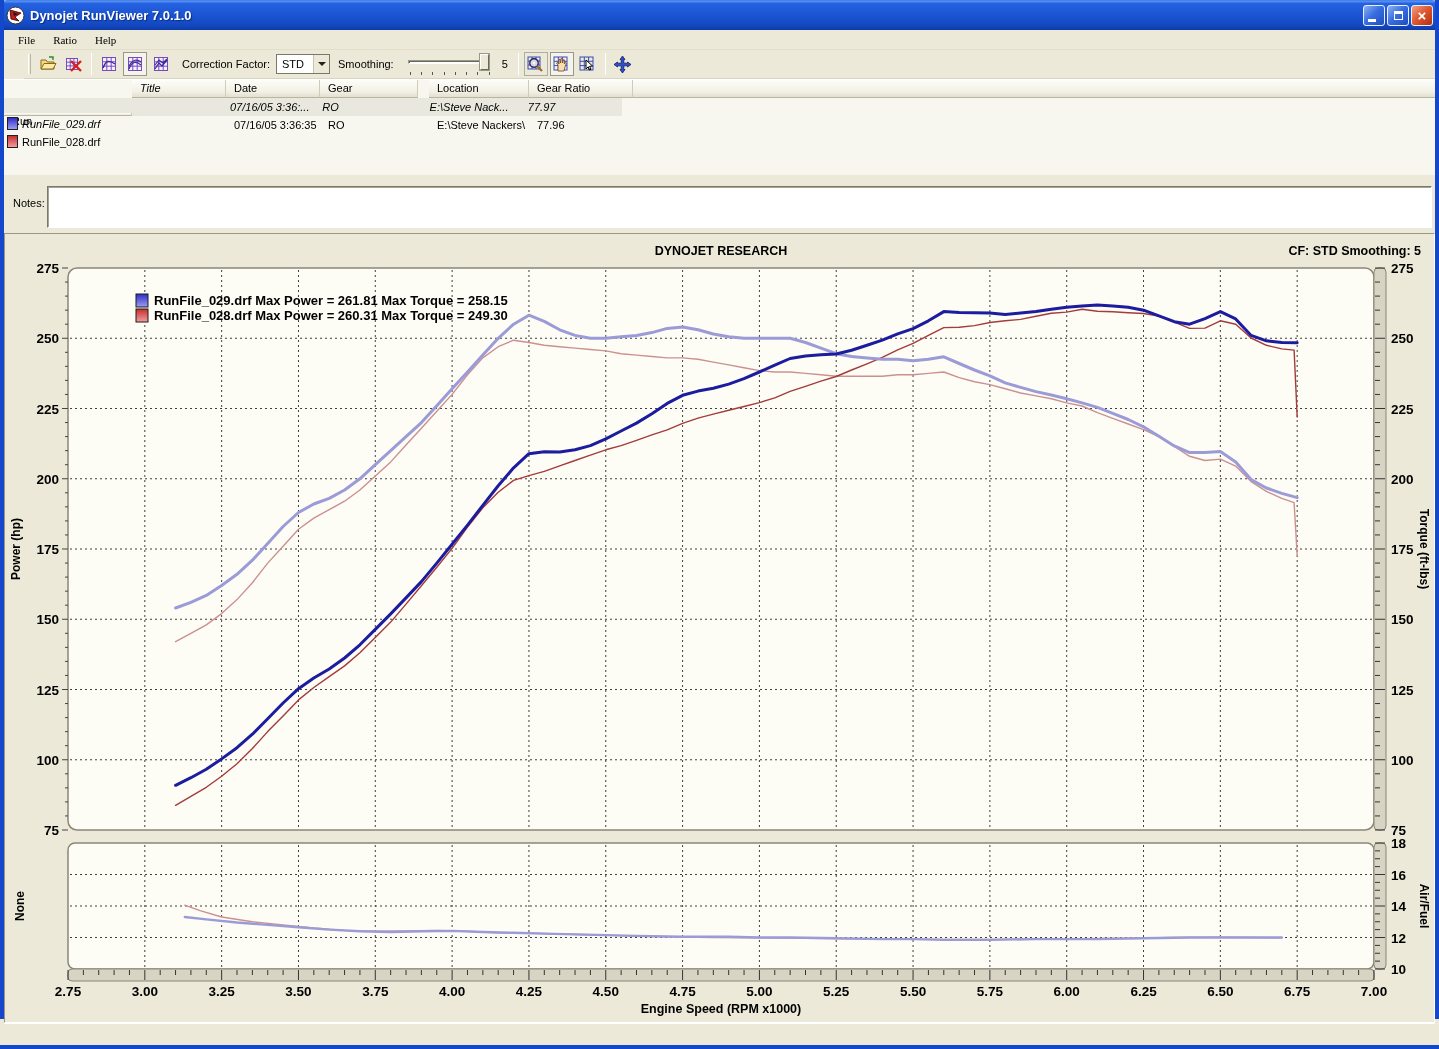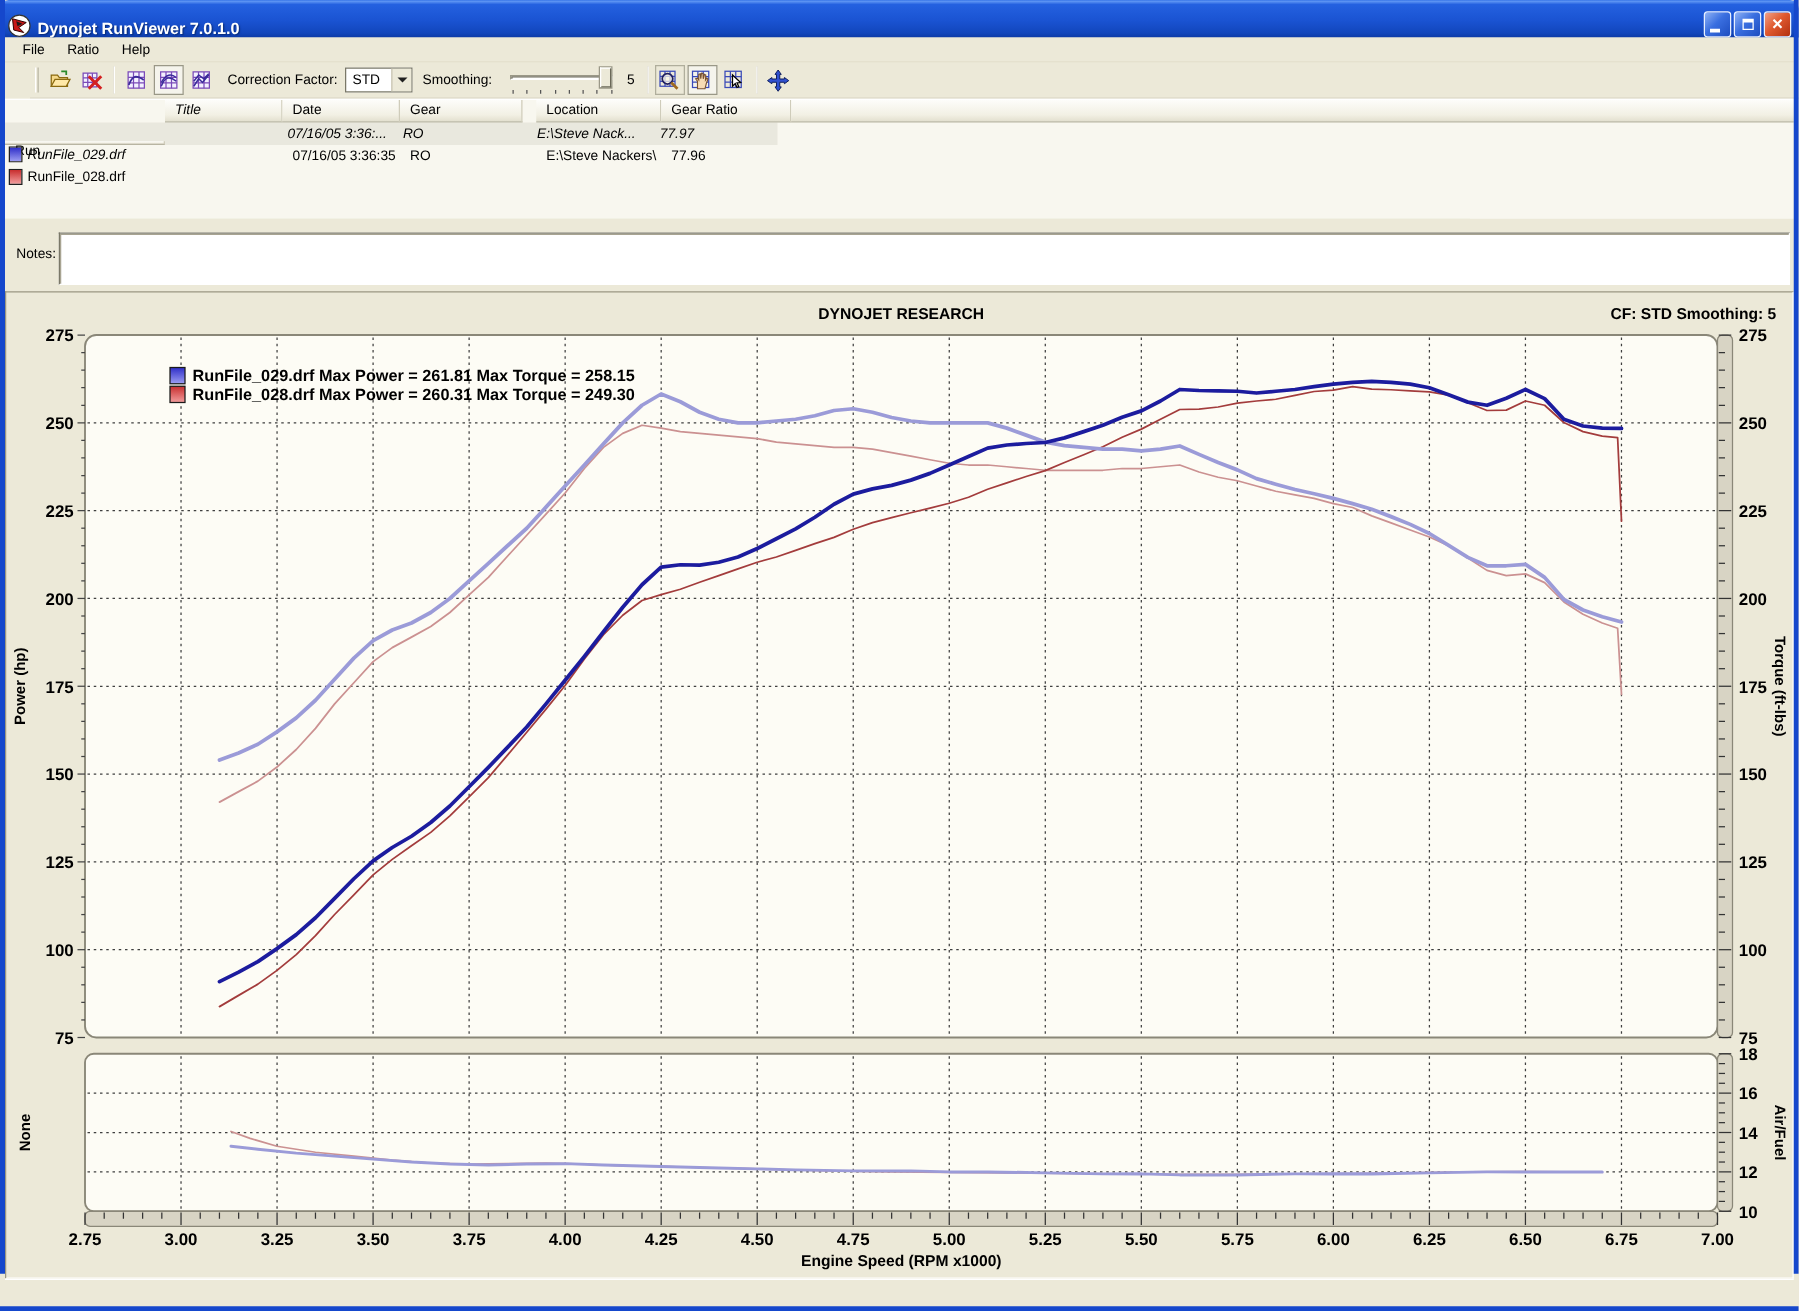--- a/index.html
+++ b/index.html
@@ -9,37 +9,37 @@
 
   
   .wborder { position:absolute; background:#1547cc; z-index:50; }
   .wb-left  { left:0; top:30; width:4px; height:1019px; }
   .wb-right { left:1435px; top:30; width:4px; height:1019px; }
   .wb-bottom{ left:0; top:1045px; width:1439px; height:4px; }
 
   
   .titlebar { position:absolute; left:0; top:0; width:1439px; height:30px;
     background:linear-gradient(180deg,#3a77e8 0%,#5a92f2 4%,#2461e0 12%,#1a53d2 55%,#1246bc 88%,#0c3aa6 100%);
-    border-radius:7px 7px 0 0; display:flex; align-items:flex-end; padding:0 6px; }
+    border-radius:7px 7px 0 0; display:flex; align-items:center; padding:0 6px; }
   .titlebar .tb-icon { width:19px; height:19px; margin-right:5px; flex:0 0 auto; }
   .titlebar .tb-text { color:#fff; font-weight:bold; font-size:13px; text-shadow:1px 1px 1px #0a2d7a; flex:1; }
   .tb-btns { display:flex; gap:2px; }
   .tb-btn { width:22px; height:21px; border:1px solid #e8f0ff; border-radius:3px;
     display:flex; align-items:center; justify-content:center; }
   .tb-btn.min, .tb-btn.max { background:linear-gradient(135deg,#8fb2f5 0%,#3a6fe0 45%,#1d4dc0 100%); }
   .tb-btn.close { background:linear-gradient(135deg,#f0a188 0%,#e05a30 45%,#b23010 100%); }
   .glyph-min { width:8px; height:3px; background:#fff; align-self:flex-end; margin:0 auto 3px 4px; }
   .glyph-max { width:9px; height:9px; border:1px solid #fff; border-top:3px solid #fff; }
   .glyph-close { color:#fff; font-weight:bold; font-size:15px; line-height:15px; }
 
   
   .menubar { position:absolute; left:4px; top:30px; width:1431px; height:20px;
     background:#ece9d8; display:flex; align-items:center; padding-left:6px; gap:2px;
     border-bottom:1px solid #e2deca; }
-  .menu-item { font-size:11px; color:#000; padding:2px 8px; }
+  .menu-item { font-size:11px; color:#000; padding:2px 8px;font-family:Liberation Serif, serif; }
 
   
   .toolbar { position:absolute; left:4px; top:50px; width:1431px; height:29px;
     background:#ece9d8; display:flex; align-items:center; padding-left:2px;
     border-bottom:1px solid #d8d4c2;margin-left:20px; }
   .tb-grip { width:3px; height:20px; margin:0 4px 0 2px; border-left:1px solid #fff; border-right:1px solid #b8b5a2; }
   .tbtn { width:24px; height:24px; display:flex; align-items:center; justify-content:center;
     border:1px solid transparent; margin:0 1px; }
   .tbtn.pressed { border:1px solid #9a9887; background:#f5f4ec; }
   .tbtn.framed  { border:1px solid #b0ae9c; }

